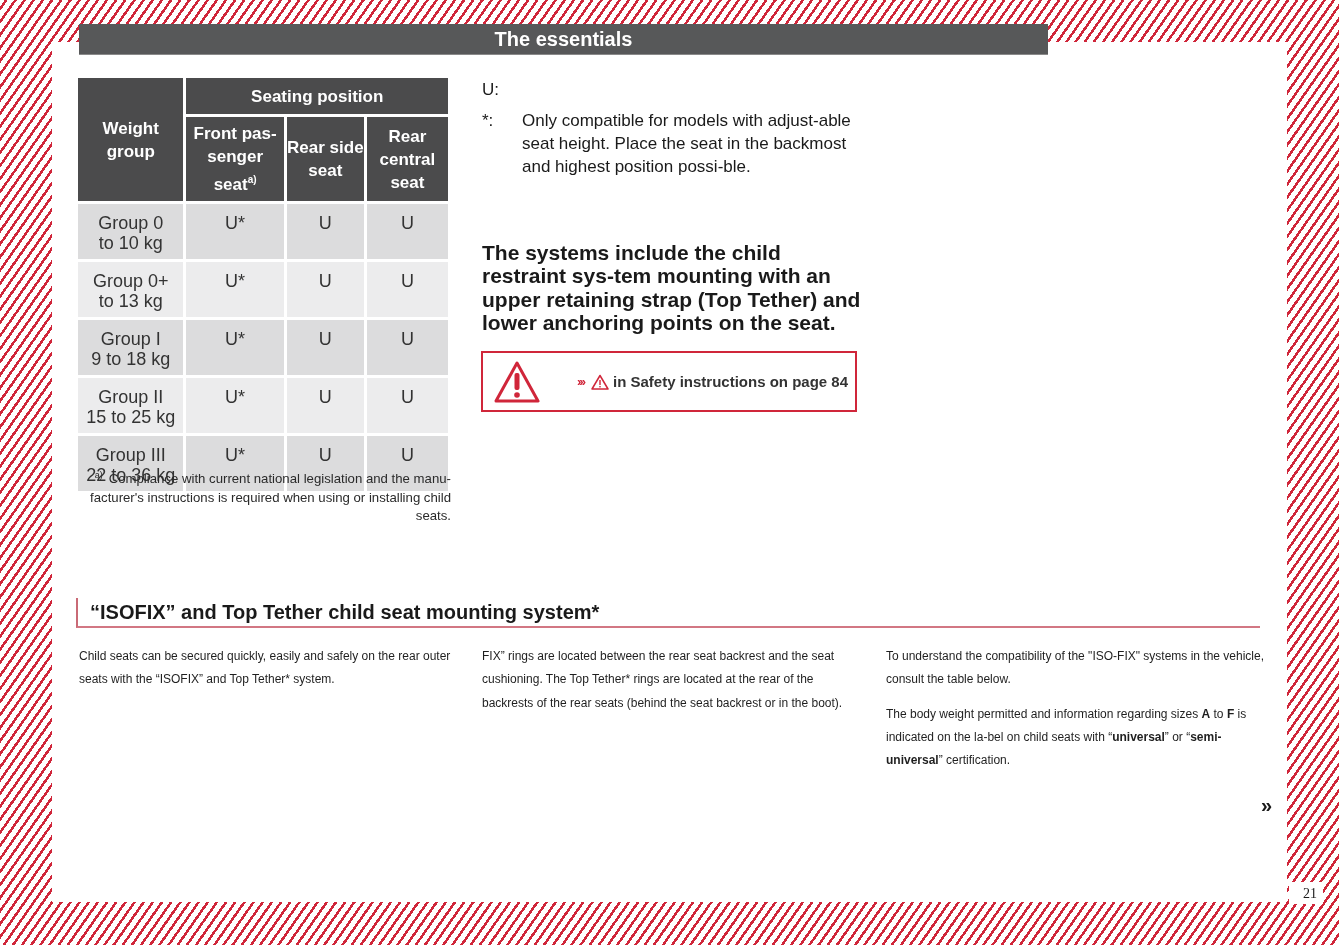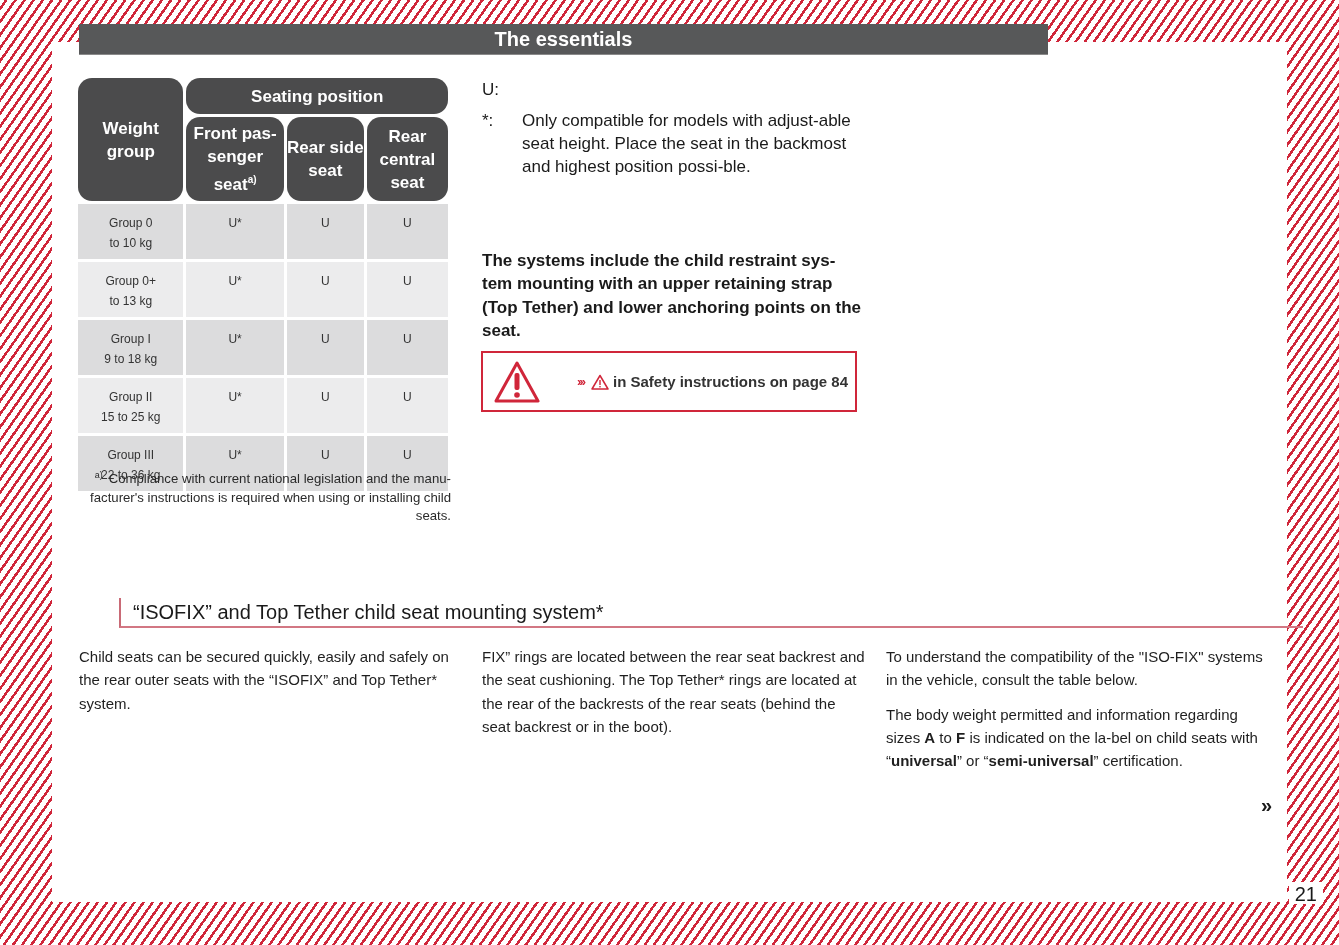--- a/index.html
+++ b/index.html
@@ -14,73 +14,73 @@
     background: #ffffff;
   }
   .header-bar {
     position: absolute; left: 79px; top: 24px; width: 969px; height: 30px;
     background: #575859; color: #fff; text-align: center;
     font-weight: bold; font-size: 20px; line-height: 31px;
     border-bottom: 1px solid #8a8a8a;
   }
   .page-num-box {
     position: absolute; left: 1289px; top: 882px; width: 36px; height: 22px;
-    background: #fff; font-size: 20px; text-align: right; line-height: 24px;
-    padding-right: 6px; box-sizing: border-box; width: 34px;
+    background: #fff; font-size: 14px; text-align: right; line-height: 24px;
+    padding-right: 6px; box-sizing: border-box; width: 34px; font-family: Liberation Serif, serif;
   }
   
   .seat-table {
     position: absolute; left: 78px; top: 78px; width: 376px;
     border-collapse: separate; border-spacing: 3px 3px; margin: -3px;
     font-size: 15.5px;
   }
   .seat-table th {
     background: #4b4b4c; color: #fff; font-weight: bold; text-align: center;
-    font-size: 17px; line-height: 23px; padding: 0; border-radius: 14px;
+    font-size: 17px; line-height: 23px; padding: 0;
   }
   .seat-table td {
-    text-align: center; vertical-align: top; font-size: 12px; line-height: 20px;
+    text-align: center; vertical-align: top; font-size: 18px; line-height: 20px;
     padding: 9px 2px 6px 2px; color: #333;
   }
   .seat-table tr.dark td { background: #dcdcdd; }
   .seat-table tr.light td { background: #ececed; }
   .seat-table sup { font-size: 10px; }
   .footnote {
     position: absolute; left: 79px; top: 466px; width: 372px;
     font-size: 13.2px; line-height: 18.5px; color: #2a2a2a; text-align: right;
   }
   .footnote sup { font-size: 9px; margin-right: 6px; }
   
   .legend { position: absolute; left: 482px; top: 78px; width: 380px; font-size: 17px; line-height: 23px; }
   .legend-row { display: flex; margin-bottom: 8px; }
   .legend-key { width: 40px; flex: none; }
   .legend-val { flex: 1; }
   .bold-para {
-    position: absolute; left: 482px; top: 249px; width: 380px;
-    font-size: 17px; line-height: 23.3px; font-weight: bold;
+    position: absolute; left: 482px; top: 241px; width: 380px;
+    font-size: 21px; line-height: 23.3px; font-weight: bold;
   }
   .warn-box {
     position: absolute; left: 481px; top: 351px; width: 372px; height: 57px;
     border: 2.5px solid #d0263a; display: flex; align-items: center;
   }
   .warn-box .big-icon { width: 48px; height: 44px; margin-left: 10px; }
   .warn-link {
     margin-left: 36px; font-size: 15px; font-weight: bold; color: #333; display: flex; align-items: center;
   }
   .warn-link .arrows { color: #d0263a; margin-right: 3px; letter-spacing: -2px; font-size: 13px; }
   .warn-link .small-icon { width: 18px; height: 16px; margin-right: 4px; margin-left: 4px;}
   
   .section-heading {
     position: absolute; left: 76px; top: 598px; width: 1184px; height: 30px;
     border-left: 2px solid #c96a76; border-bottom: 2px solid #d27783;
     box-sizing: border-box; padding-left: 12px;
-    font-size: 20px; font-weight: normal; line-height: 28px; color: #1a1a1a; margin-left: 43px;
+    font-size: 20px; font-weight: bold; line-height: 28px; color: #1a1a1a;
   }
   .col {
-    position: absolute; top: 645px; width: 385px; font-size: 15px; line-height: 23.3px; color: #1f1f1f;
+    position: absolute; top: 645px; width: 385px; font-size: 12px; line-height: 23.3px; color: #1f1f1f;
   }
   .col p { margin: 0 0 11px 0; }
   .col1 { left: 79px; }
   .col2 { left: 482px; }
   .col3 { left: 886px; }
   .continue-mark {
     position: absolute; left: 1261px; top: 794px; font-size: 20px; font-weight: bold; color: #1a1a1a;
   }
 </style>
 </head>

